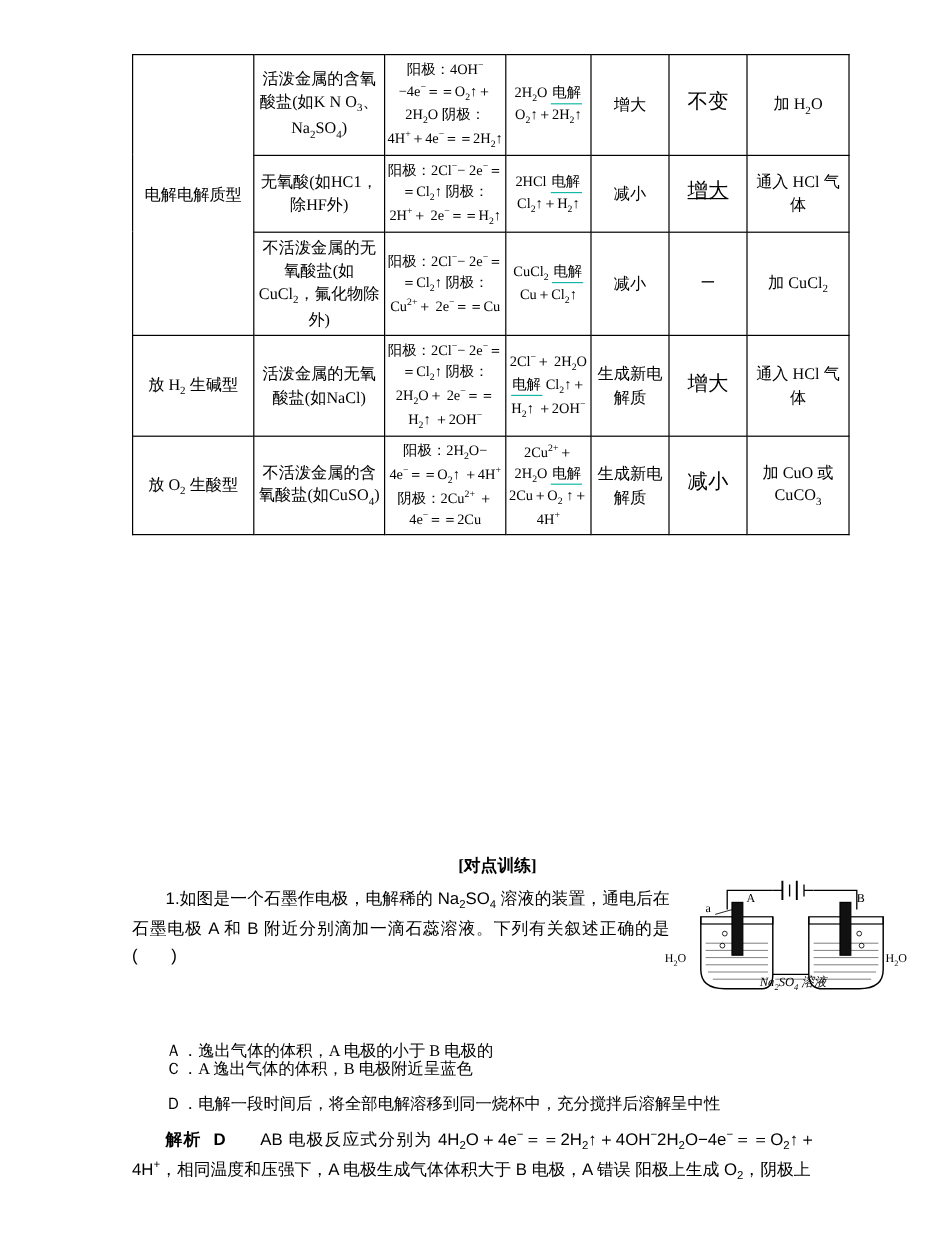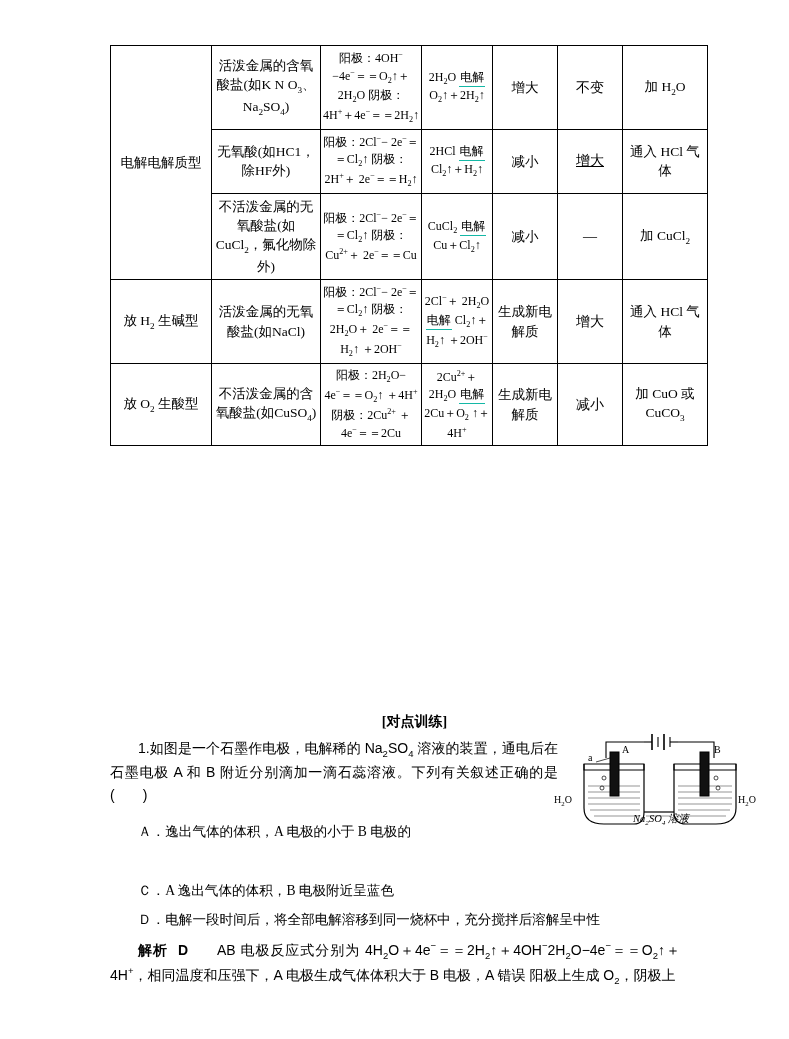--- a/index.html
+++ b/index.html
@@ -36,21 +36,21 @@
     text-align: center;
     vertical-align: middle;
     padding: 3px 2px;
     line-height: 1.42;
   }
   .c1 { width: 96px; font-size: 13.5px; }
   .c2 { width: 104px; font-size: 13.5px; }
   .c3 { width: 96px; font-size: 12px; }
   .c4 { width: 66px; font-size: 12px; }
   .c5 { width: 60px; font-size: 13.5px; }
-  .c6 { width: 60px; font-size: 14px; }
+  .c6 { width: 60px; font-size: 17px; font-family: Liberation Mono, monospace; }
   .c7 { width: 80px; font-size: 13.5px; }
   sub, sup { font-size: 0.68em; }
   .uline { border-bottom: 1px solid #14b8a6; display: inline-block; padding: 0 1px; }
   .ul-txt { text-decoration: underline; }
 
   
   .heading {
     position: absolute;
     width: 789px;
     text-align: center;
@@ -203,21 +203,21 @@
       <line x1="30" y1="34" x2="44" y2="30" stroke="#000" stroke-width="0.7"></line>
     </svg>
     <span class="lbl" style="left:22px; top:24px;">a</span>
     <span class="lbl" style="left:56px; top:16px;">A</span>
     <span class="lbl" style="left:148px; top:16px;">B</span>
     <span class="lbl" style="left:-12px; top:66px;">H<sub>2</sub>O</span>
     <span class="lbl" style="left:172px; top:66px;">H<sub>2</sub>O</span>
   </div>
   <div class="figcap">Na<sub>2</sub>SO<sub>4</sub> 溶液</div>
 
-  <div class="opt" style="left:138px; top:823px;text-align:center;">Ａ．逸出气体的体积，A 电极的小于 B 电极的</div>
+  <div class="opt" style="left:138px; top:867px;text-align:center;">Ａ．逸出气体的体积，A 电极的小于 B 电极的</div>
   <div class="opt" style="left:138px; top:882px;">Ｃ．A 逸出气体的体积，B 电极附近呈蓝色</div>
   <div class="opt" style="left:138px; top:911px;">Ｄ．电解一段时间后，将全部电解溶移到同一烧杯中，充分搅拌后溶解呈中性</div>
 
   <div class="para" style="left:110px; top:938px; width:570px; text-indent:28px;">
     <span class="bold">解析</span><span class="bold" style="margin-left:10px;">D</span>
     <span style="margin-left:24px;">AB 电极反应式分别为 4H<sub>2</sub>O＋4e<sup>−</sup>＝＝2H<sub>2</sub>↑＋4OH<sup>−</sup>2H<sub>2</sub>O−4e<sup>−</sup>＝＝O<sub>2</sub>↑＋4H<sup>+</sup>，相同温度和压强下，A 电极生成气体体积大于 B 电极，A 错误 阳极上生成 O<sub>2</sub>，阴极上</span>
   </div>
 
 </div>
 

